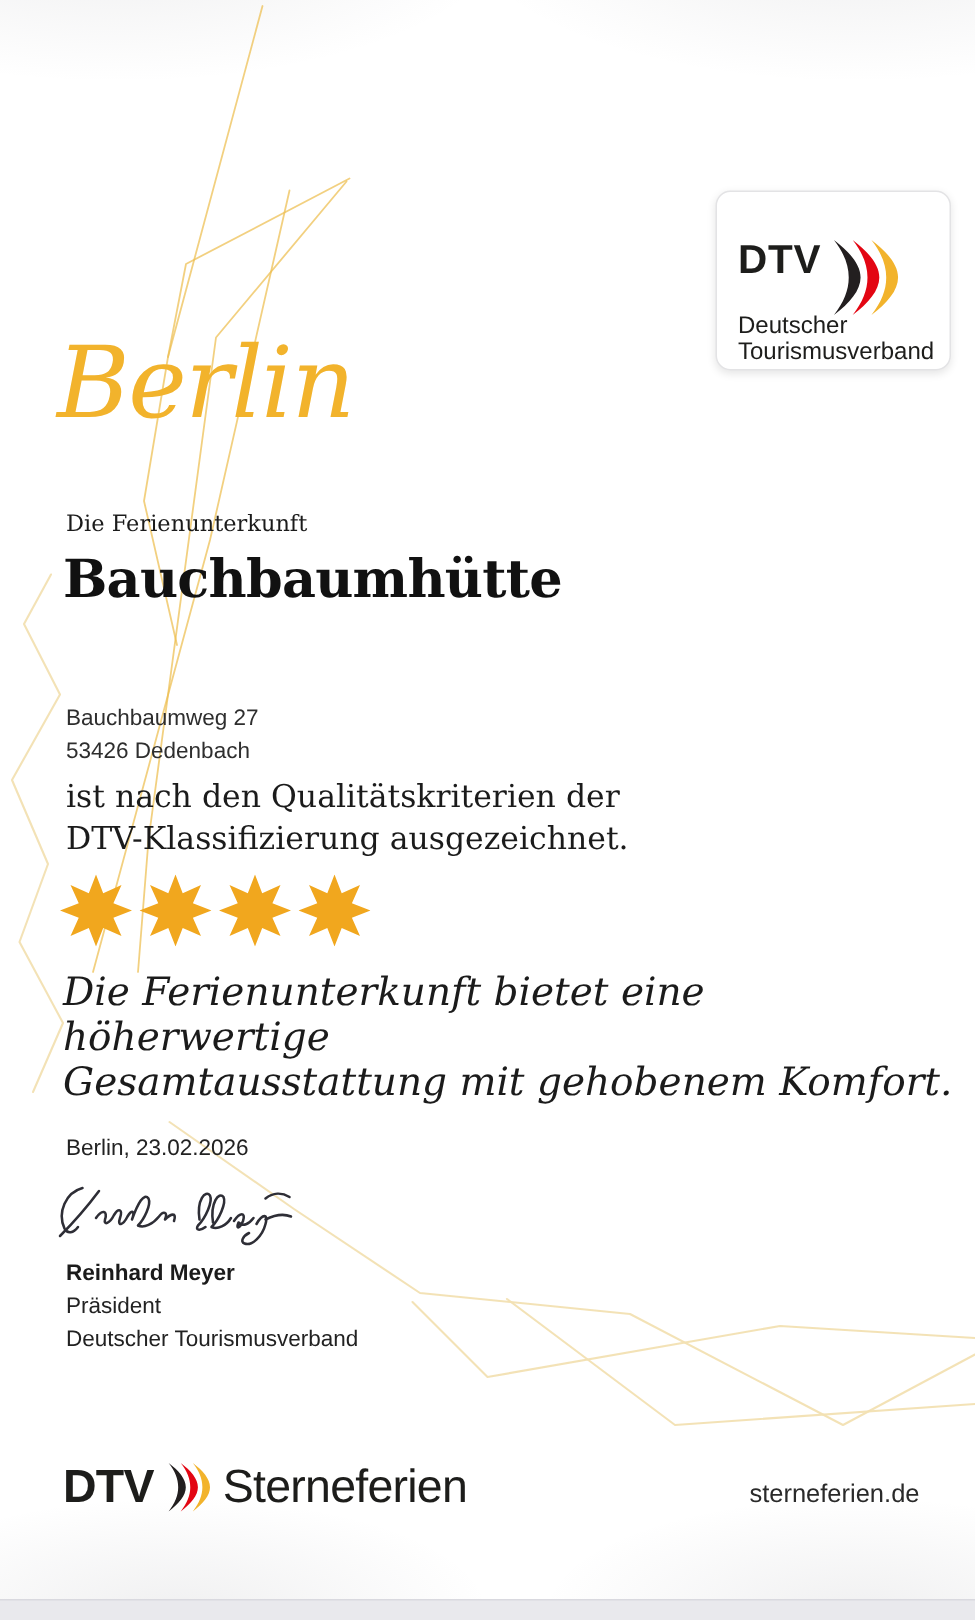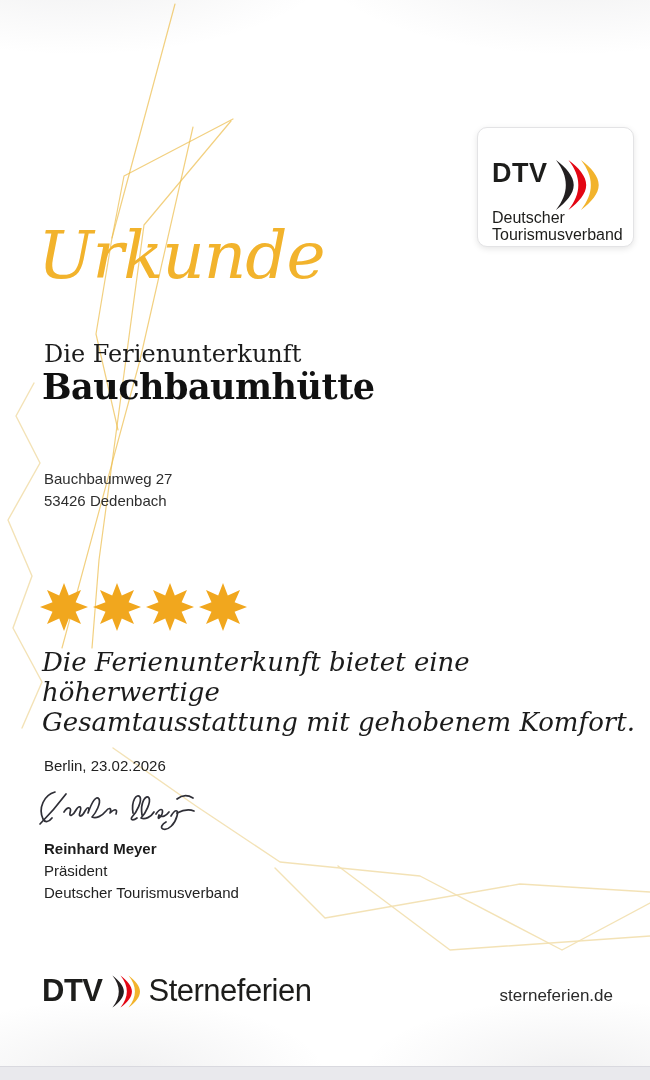--- a/index.html
+++ b/index.html
@@ -27,21 +27,21 @@
   
   .logo-box{position:absolute;left:477px;top:127px;width:155px;height:118px;background:#fff;
     border:1px solid #e3e3e5;border-radius:10px;box-shadow:0 2px 6px rgba(0,0,0,.10);}
   .logo-abbr{position:absolute;left:14px;top:30px;font-size:27px;font-weight:bold;letter-spacing:.5px;color:var(--text-dark);}
   .logo-chevrons{position:absolute;left:77px;top:32px;}
   .logo-name{position:absolute;left:14px;top:81px;font-size:16px;line-height:17px;color:var(--text-dark);}
 
   
   .title{position:absolute;left:38px;top:218px;margin:0;font-family:"DejaVu Serif",serif;
     font-style:italic;font-weight:500;font-size:66px;line-height:1.15;color:var(--gold);letter-spacing:-1px;}
-  .intro{position:absolute;left:44px;top:340px;font-family:"DejaVu Serif",serif;font-size:24px;color:#1b1b1b;}
+  .intro{position:absolute;left:44px;top:340px;font-family:"DejaVu Serif",serif;font-size:15px;color:#1b1b1b;}
   .property-name{position:absolute;left:42px;top:366px;font-family:"DejaVu Serif",serif;
     font-weight:bold;font-size:35px;letter-spacing:-.5px;color:#111;}
   .address{position:absolute;left:44px;top:468px;font-size:15px;line-height:22px;color:var(--text-soft);}
   .award{position:absolute;left:44px;top:517px;font-family:"DejaVu Serif",serif;font-size:21px;line-height:28px;color:#1b1b1b;}
   .stars{position:absolute;left:40px;top:583px;display:flex;gap:5px;color:var(--star-gold);}
   .stars svg{display:block;}
   .desc{position:absolute;left:42px;top:647px;font-family:"DejaVu Serif",serif;font-style:italic;
     font-size:26px;line-height:30px;color:#1b1b1b;}
   .validity{position:absolute;left:44px;top:711px;font-size:15px;color:#222;}
 
@@ -86,29 +86,33 @@
         <path fill="var(--brand-black)" d="M1,0 C11,13 16,25 16,38 C16,51 11,63 1,76 C17,64 28,51 28,38 C28,25 17,12 1,0 Z"></path>
         <path fill="var(--brand-red)" d="M20,0 C30,13 35,25 35,38 C35,51 30,63 20,76 C36,64 47,51 47,38 C47,25 36,12 20,0 Z"></path>
         <path fill="var(--gold)" d="M39,0 C49,13 54,25 54,38 C54,51 49,63 39,76 C55,64 66,51 66,38 C66,25 55,12 39,0 Z"></path>
       </svg>
       <div class="logo-name">
         <div>Deutscher</div>
         <div>Tourismusverband</div>
       </div>
     </div>
 
-    <h1 class="title">Urkunde</h1>
+    <h1 class="title">Berlin</h1>
     <div class="intro">Die Ferienunterkunft</div>
     <div class="property-name">Bauchbaumhütte</div>
 
     <div class="address">
       <div>Bauchbaumweg 27</div>
       <div>53426 Dedenbach</div>
     </div>
 
+    <div class="award">
+      <div>ist nach den Qualitätskriterien der</div>
+      <div>DTV-Klassifizierung ausgezeichnet.</div>
+    </div>
 
     <div class="stars">
         <svg class="star" width="48" height="48" viewBox="0 0 48 48" aria-hidden="true">
     <polygon fill="currentColor" points="24,0 28.8,12.5 41,7 35.6,19.2 48,24 35.6,28.8 41,41 28.8,35.6 24,48 19.2,35.6 7,41 12.5,28.8 0,24 12.5,19.2 7,7 19.2,12.5"></polygon>
   </svg>
         <svg class="star" width="48" height="48" viewBox="0 0 48 48" aria-hidden="true">
     <polygon fill="currentColor" points="24,0 28.8,12.5 41,7 35.6,19.2 48,24 35.6,28.8 41,41 28.8,35.6 24,48 19.2,35.6 7,41 12.5,28.8 0,24 12.5,19.2 7,7 19.2,12.5"></polygon>
   </svg>
         <svg class="star" width="48" height="48" viewBox="0 0 48 48" aria-hidden="true">
     <polygon fill="currentColor" points="24,0 28.8,12.5 41,7 35.6,19.2 48,24 35.6,28.8 41,41 28.8,35.6 24,48 19.2,35.6 7,41 12.5,28.8 0,24 12.5,19.2 7,7 19.2,12.5"></polygon>

